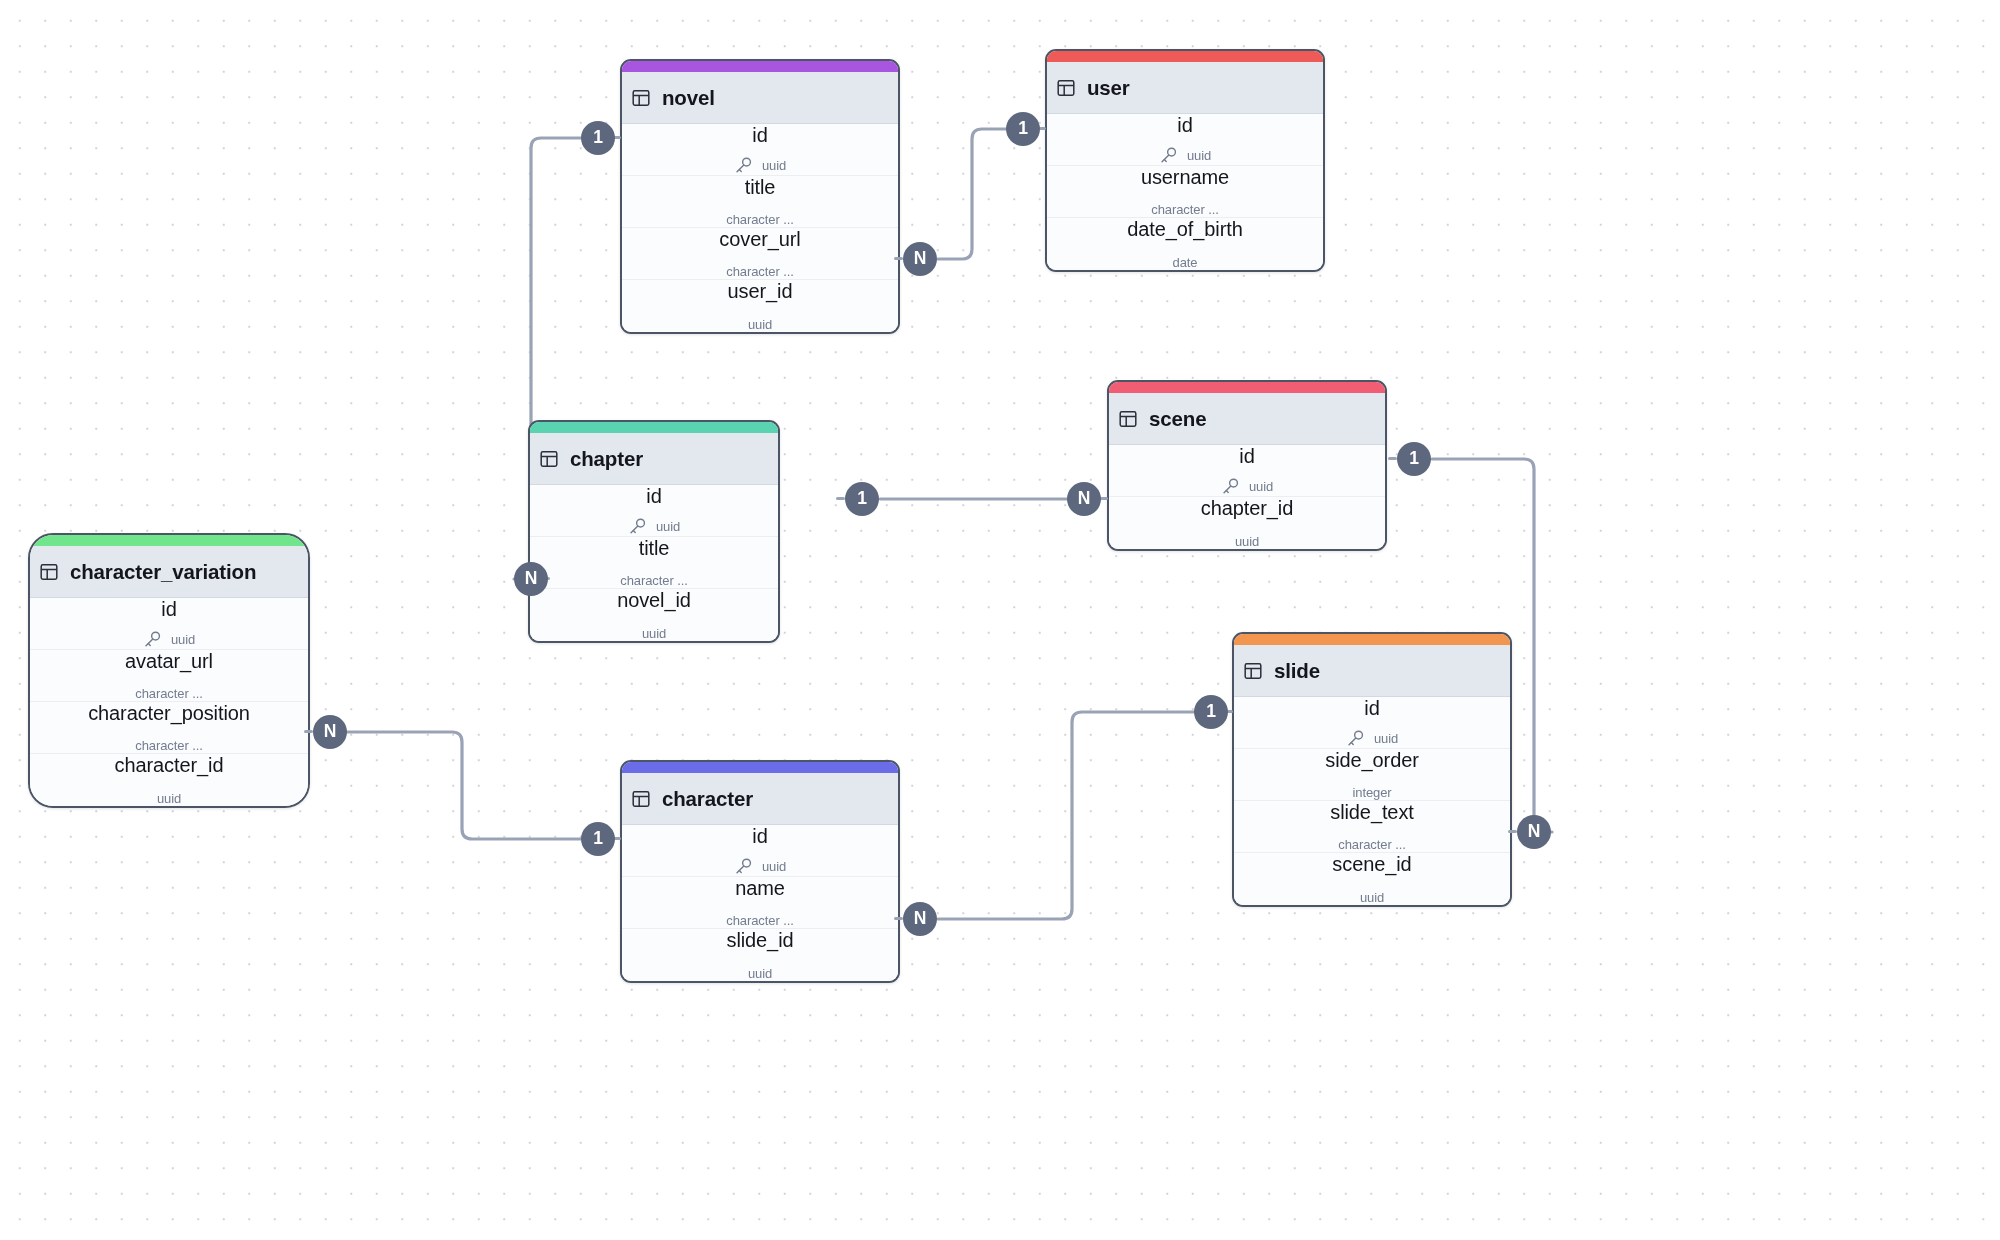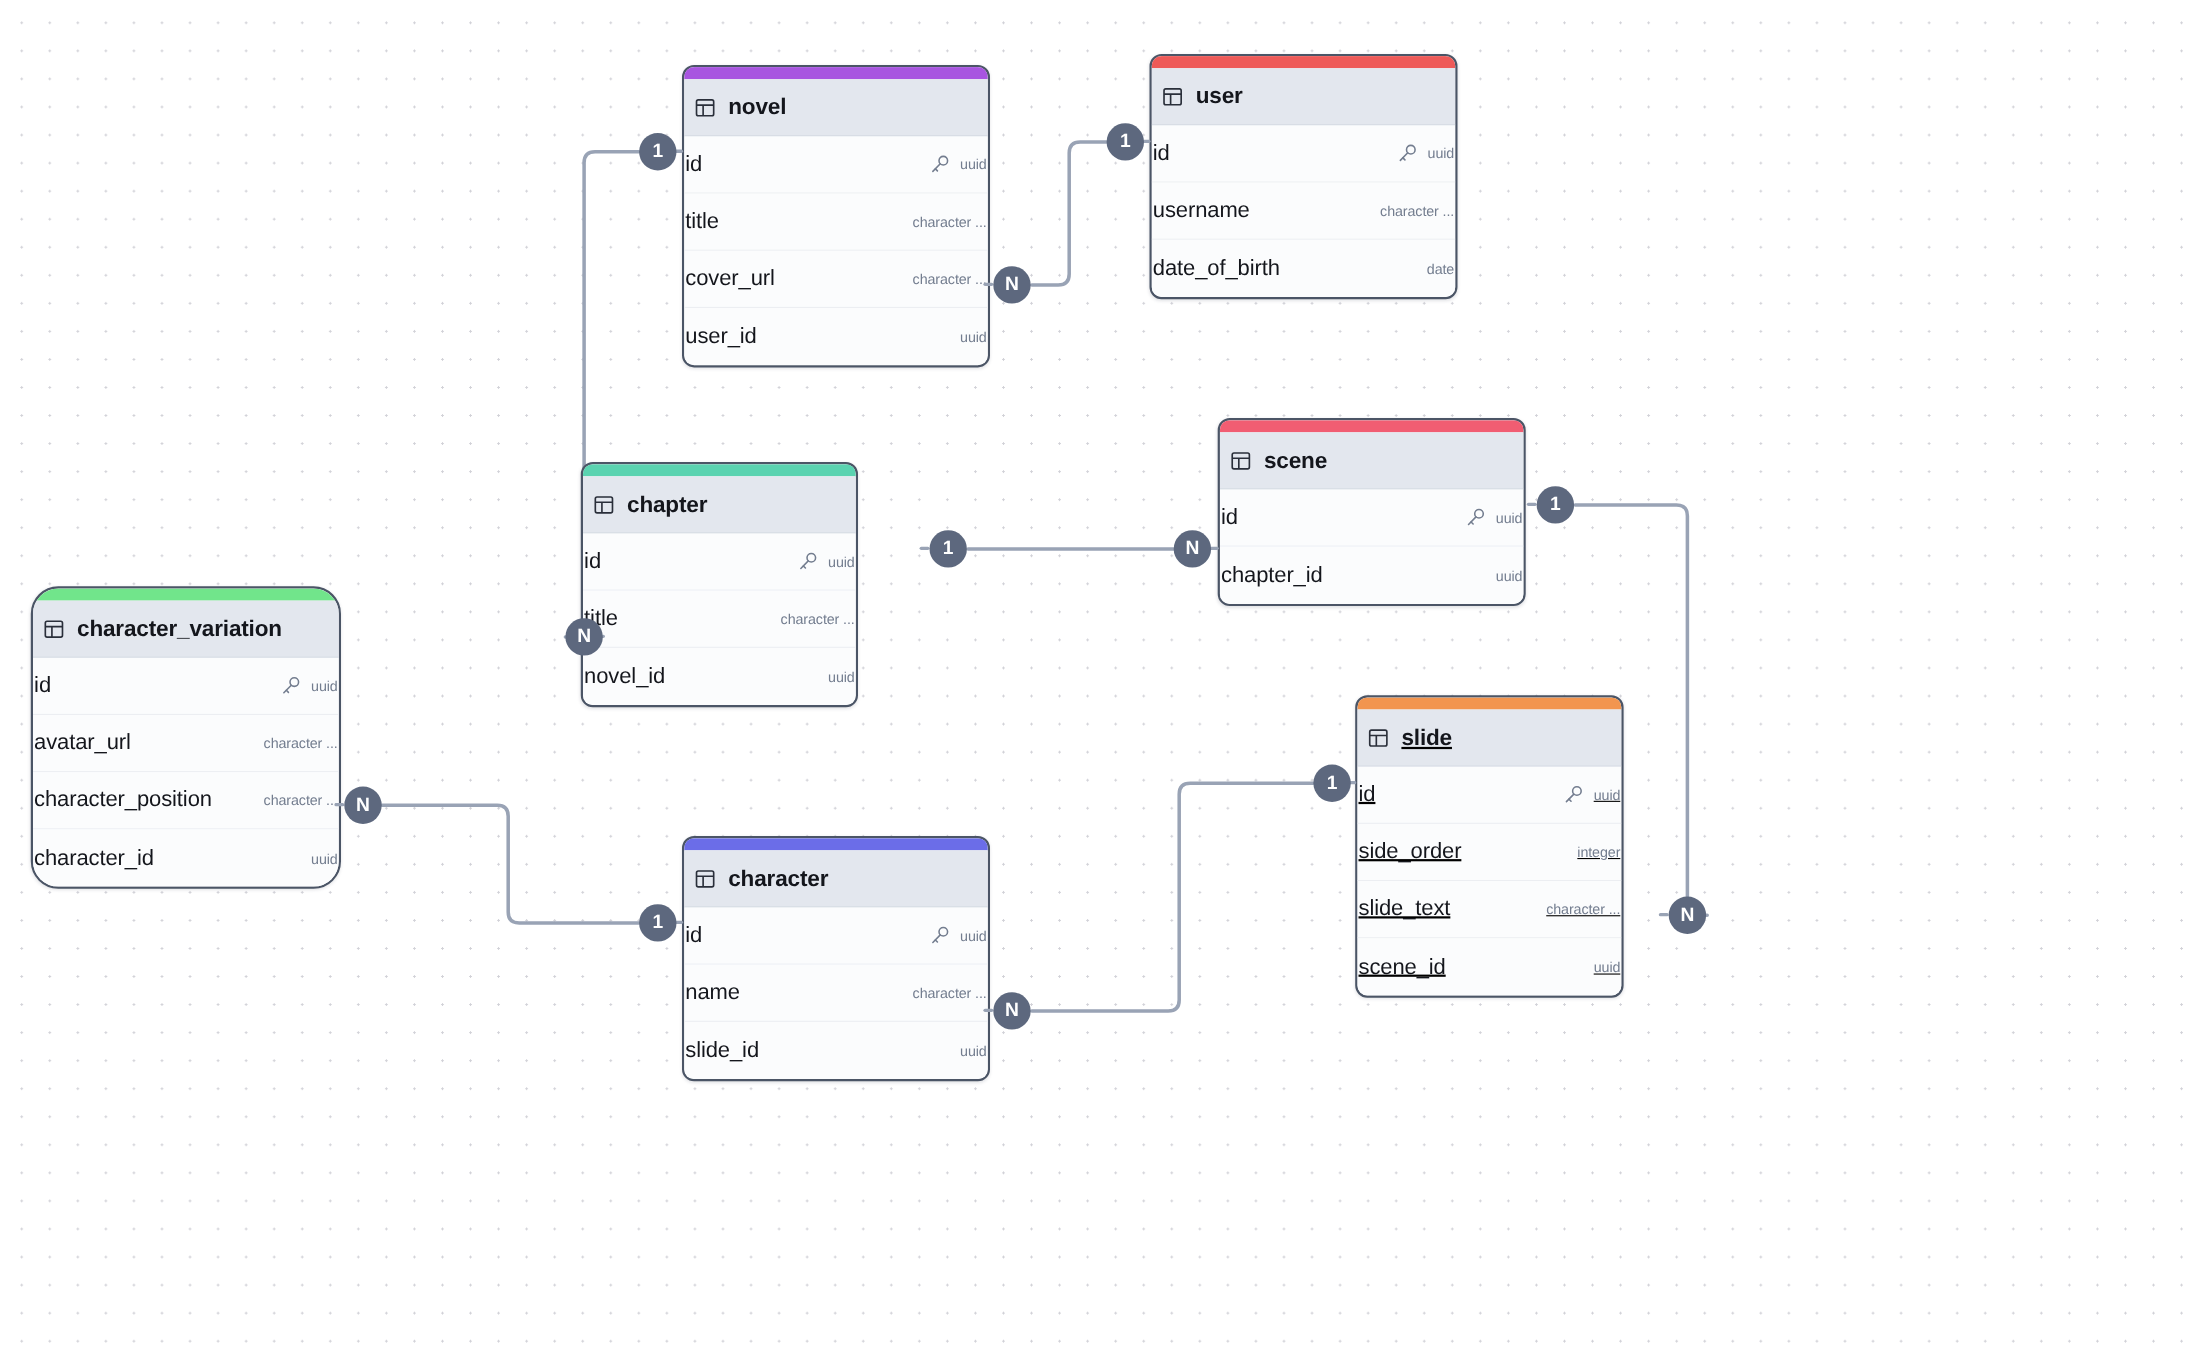--- a/index.html
+++ b/index.html
@@ -54,24 +54,25 @@
     color: #14161c;
     letter-spacing: -0.15px;
     white-space: nowrap;
   }
   .tbl-icon { display: block; flex: 0 0 auto; }
   .tbl-row {
     display: flex;
     align-items: center;
     justify-content: space-between;
     height: 52px;
-    padding: 0 1px;
+    padding: 0 17px;
     border-bottom: 1px solid #eceef2;
     background: #fbfcfd;
     gap: 8px;
+    flex-direction: column;
   }
   .tbl-row:last-child { border-bottom: none; }
   .col-name {
     font-size: 20px;
     color: #14161c;
     white-space: nowrap;
     letter-spacing: -0.1px;
   }
   .col-right {
     display: flex;
@@ -292,21 +293,21 @@
           <span class="col-type">character ...</span>
         </span>
       </div>
       <div class="tbl-row">
         <span class="col-name">character_id</span>
         <span class="col-right">
           <span class="col-type">uuid</span>
         </span>
       </div>
     </div>
-    <div class="table-node" style="left: 1232px; top: 632px; width: 244px; text-decoration: underline;">
+    <div class="table-node" style="left: 1232px; top: 632px; width: 280px;">
       <div class="tbl-accent" style="background: rgb(242, 149, 79);"></div>
       <div class="tbl-header">
         <svg width="20" height="20" viewBox="0 0 20 20" class="tbl-icon" fill="none" stroke="#2a2f3a" stroke-width="1.5">
           <rect x="2.2" y="2.8" width="15.6" height="14.4" rx="1.6"></rect>
           <line x1="2.2" y1="7.6" x2="17.8" y2="7.6"></line>
           <line x1="8.2" y1="7.6" x2="8.2" y2="17.2"></line>
         </svg>
         <span class="tbl-title">slide</span>
       </div>
       <div class="tbl-row">

